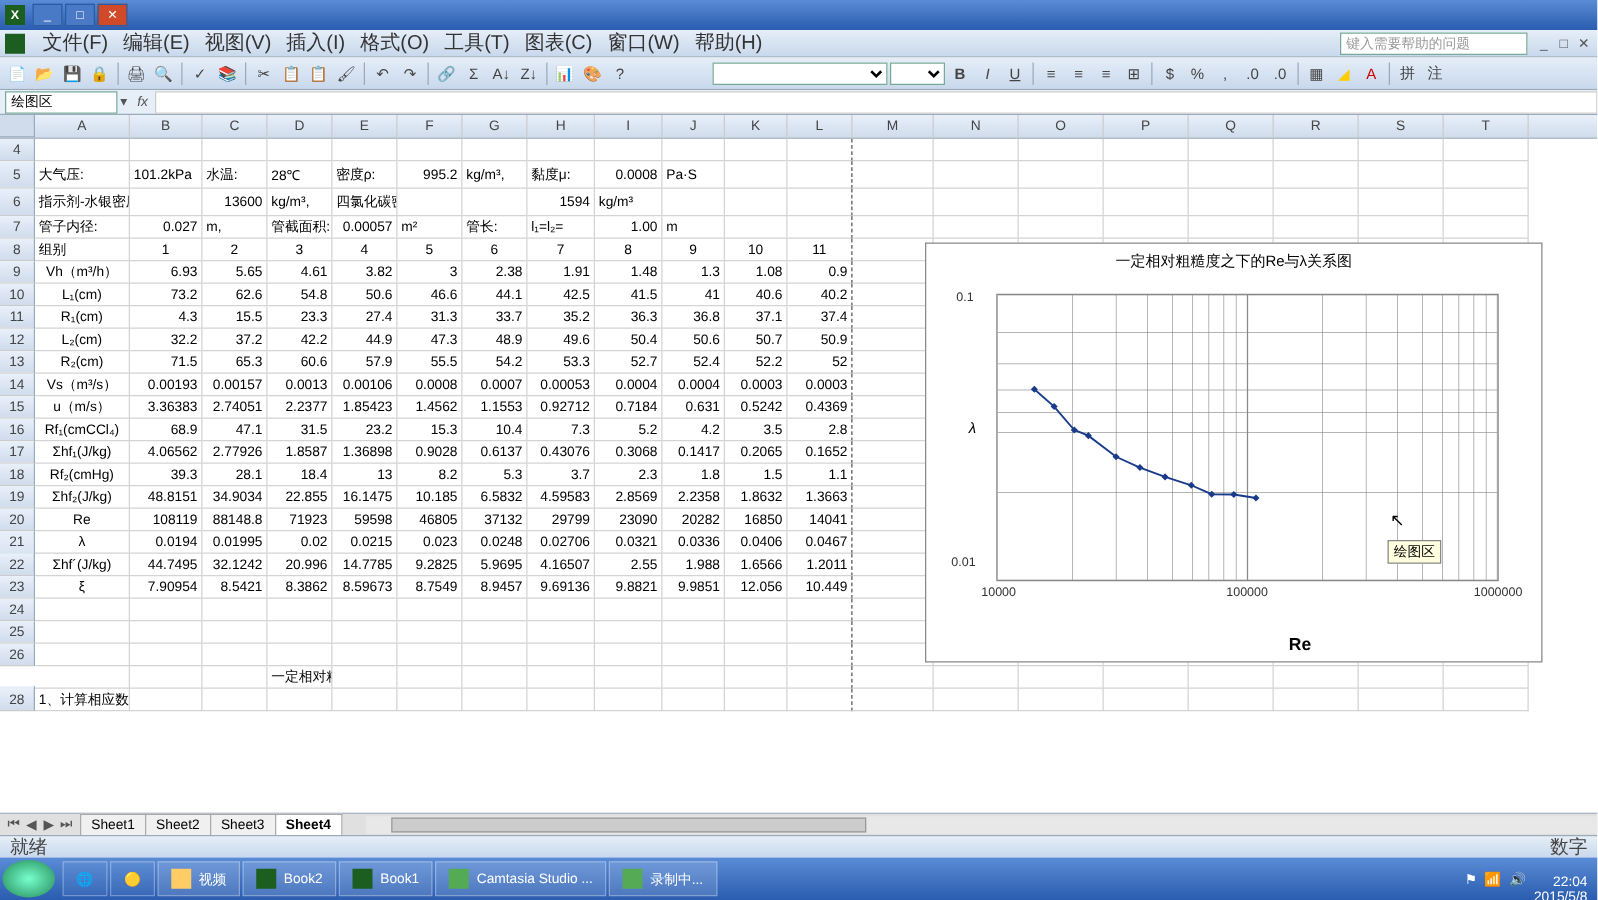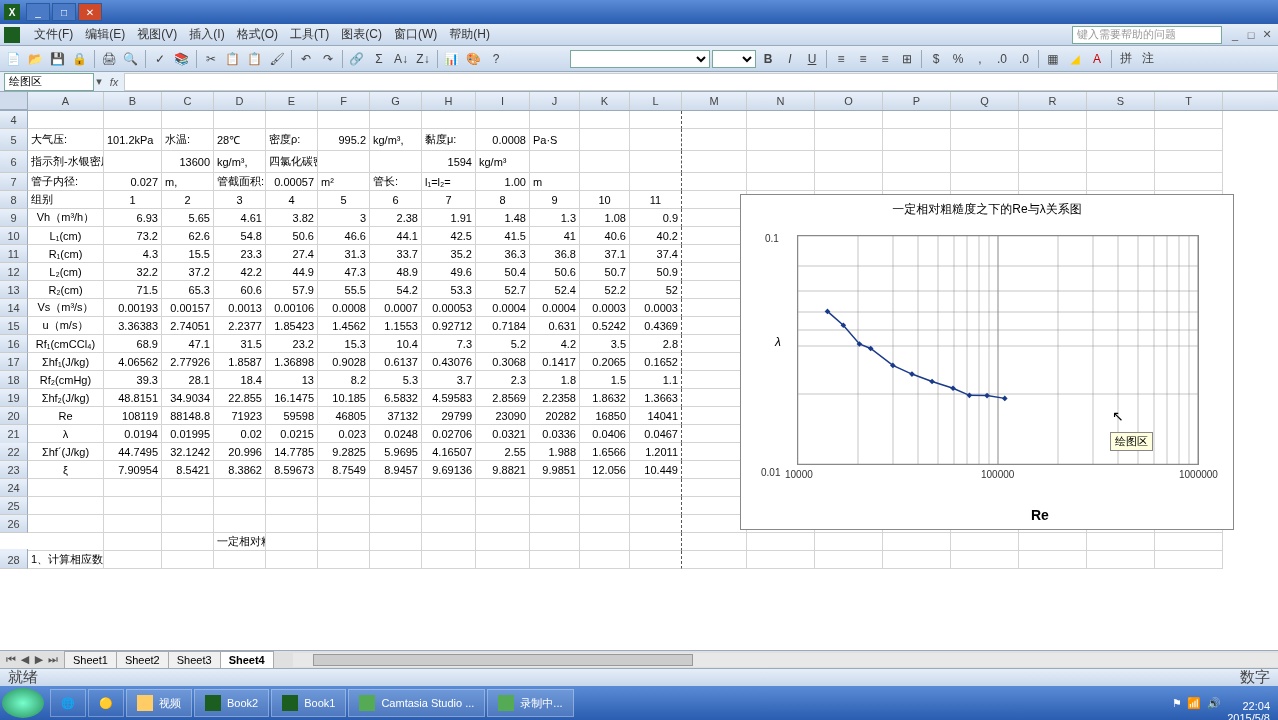--- a/index.html
+++ b/index.html
@@ -7,21 +7,21 @@
 
 .titlebar { background: linear-gradient(#5a8cd6, #2a5cb0); height: 24px; display: flex; align-items: center; padding: 0 4px; color: #fff; }
 .titlebar .app-icon { width: 16px; height: 16px; background: #1b5e20; margin-right: 6px; display:inline-flex;align-items:center;justify-content:center;color:#fff;font-size:10px;font-weight:bold;}
 .titlebar .title { flex: 1; font-size: 12px; }
 .win-btns { display: flex; gap: 2px; }
 .win-btn { width: 24px; height: 18px; background: #4a7ac6; border: 1px solid #2a5ca0; display: flex; align-items: center; justify-content: center; font-size: 10px; color: #fff; }
 .win-btn.close { background: #d04a2a; }
 
 .menubar { background: linear-gradient(#e6eef8, #c8d8ec); height: 22px; display: flex; align-items: center; padding: 0 4px; border-bottom: 1px solid #9ab; }
 .menubar .sys-icon { width: 16px; height: 16px; background: #1b5e20; margin-right: 8px; }
-.menu-item { padding: 2px 6px; font-size: 12px; color: #333; }
+.menu-item { padding: 2px 6px; font-size: 16px; color: #333; }
 .help-box { margin-left: auto; width: 150px; height: 18px; border: 1px solid #7a9; background: #fff; font-size: 11px; color: #999; padding: 0 4px; display:flex;align-items:center;}
 .mb-close { display:flex; gap:2px; margin-left:6px;}
 .mb-close span{width:14px;height:14px;display:flex;align-items:center;justify-content:center;color:#555;}
 
 .toolbar { background: linear-gradient(#e6eef8, #c8d8ec); height: 26px; display: flex; align-items: center; padding: 0 4px; border-bottom: 1px solid #9ab; gap: 2px; }
 .tb-btn { width: 20px; height: 20px; display: flex; align-items: center; justify-content: center; font-size: 12px; color: #444; border: 1px solid transparent; }
 .tb-sep { width: 1px; height: 18px; background: #9ab; margin: 0 2px; }
 .tb-select { height: 18px; border: 1px solid #7a9; background: #fff; font-size: 11px; }
 
 .formula-bar { background: #e6eef8; height: 20px; display: flex; align-items: center; border-bottom: 1px solid #9ab; }
@@ -770,21 +770,21 @@
         <div class="cell wQ"></div>
         <div class="cell wR"></div>
         <div class="cell wS"></div>
         <div class="cell wT"></div>
       </div>
     </div>
 
   <div class="chart-box">
     <div class="chart-title">一定相对粗糙度之下的Re与λ关系图</div>
     <div class="chart-tick" style="left:24px;top:38px">0.1</div>
-    <div class="chart-tick" style="left:20px;top:272px">0.01</div>
+    <div class="chart-tick" style="left:20px;top:250px">0.01</div>
     <div class="chart-ylabel">λ</div>
     <div class="chart-plot">
       <svg class="chart-svg" viewBox="0 0 400 228">
         <g stroke="#888" stroke-width="0.5">
 
           <line x1="0" y1="0" x2="0" y2="228"></line>
           <line x1="60" y1="0" x2="60" y2="228"></line>
           <line x1="95" y1="0" x2="95" y2="228"></line>
           <line x1="120" y1="0" x2="120" y2="228"></line>
           <line x1="140" y1="0" x2="140" y2="228"></line>

